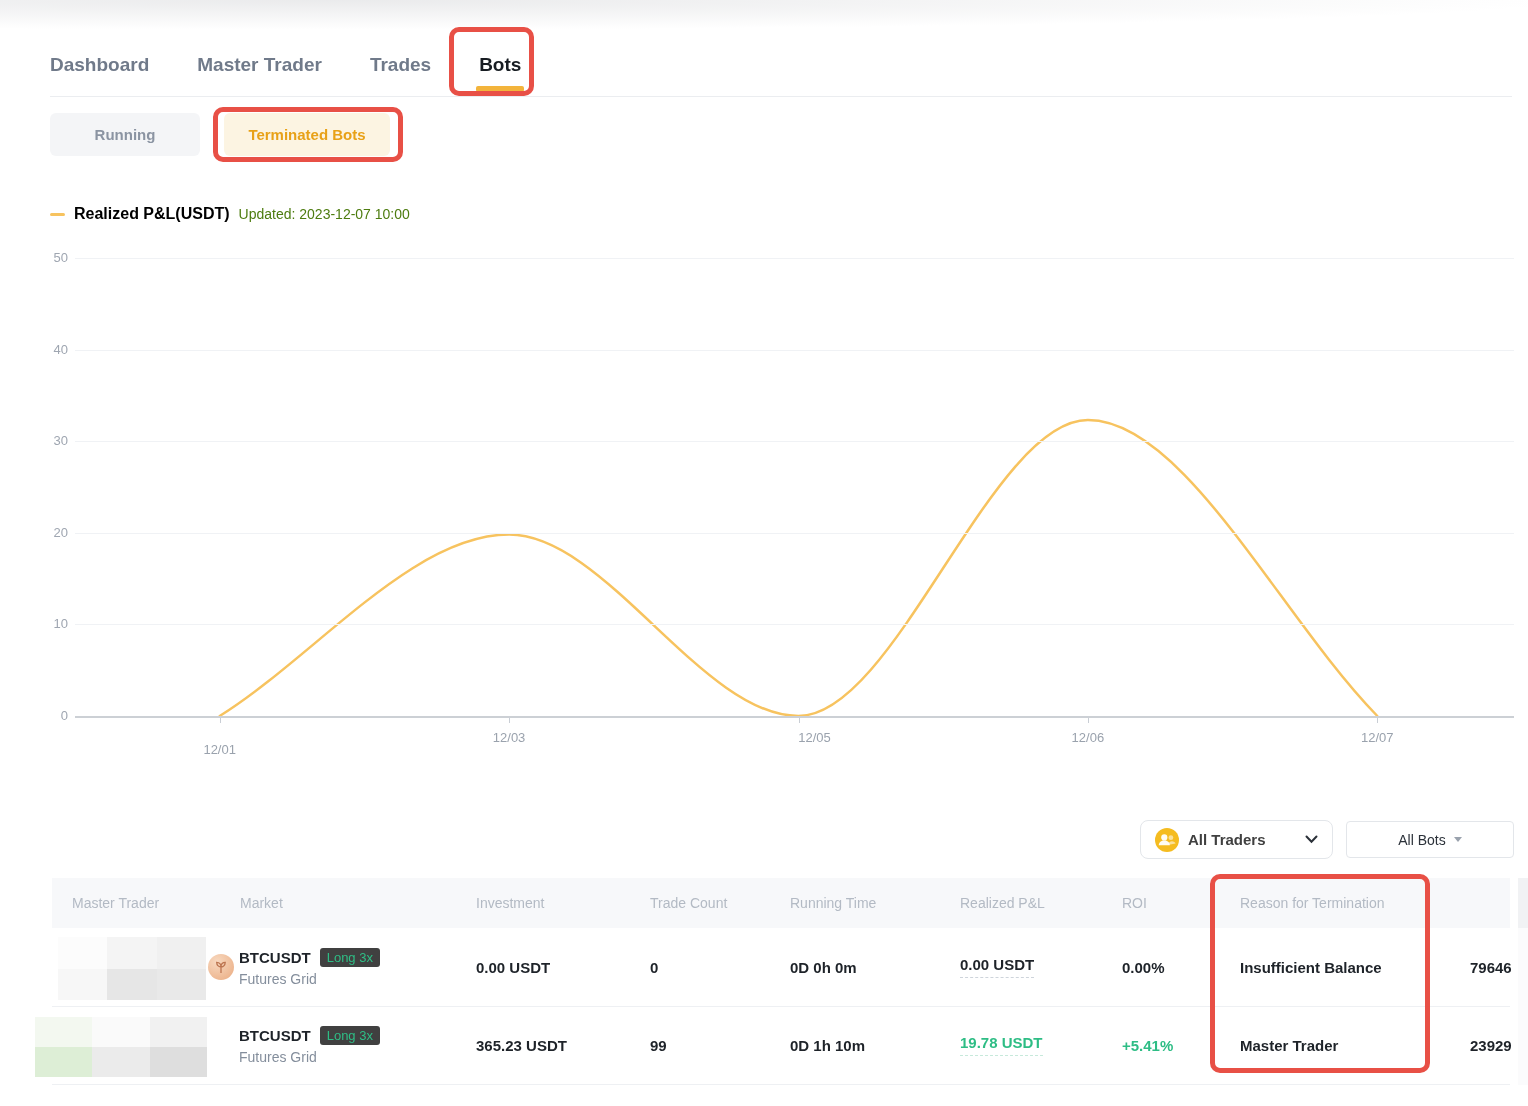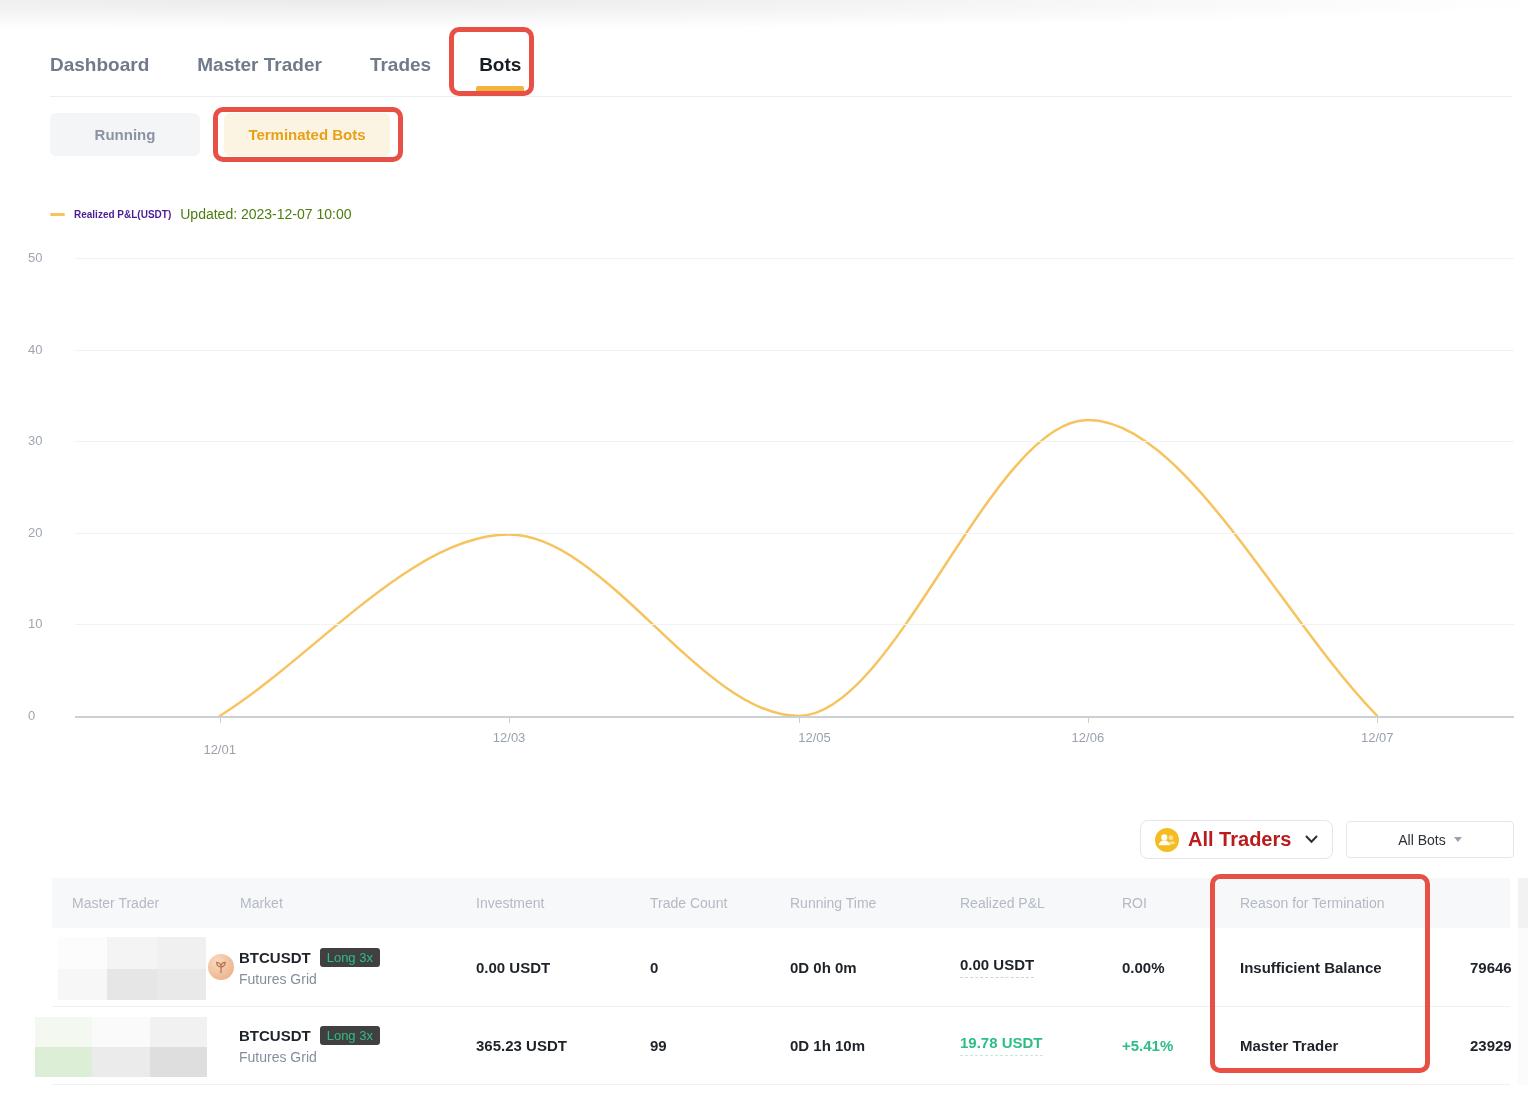--- a/index.html
+++ b/index.html
@@ -28,36 +28,36 @@
 
   
   .annot { position:absolute; border:5px solid #e85046; border-radius:10px; z-index:40; pointer-events:none; }
   .annot-bots { left:449px; top:27px; width:85px; height:69px; }
   .annot-terminated { left:213px; top:107px; width:190px; height:55px; }
   .annot-reason { left:1210px; top:874px; width:220px; height:199px; }
 
   
   .legend { position:absolute; left:50px; top:204px; display:flex; align-items:center; gap:9px; height:20px; }
   .legend-dash { width:15px; height:3px; border-radius:2px; background:#f7c35f; }
-  .legend-label { font-size:10px; font-weight:700; color:#4c1d95; }
+  .legend-label { font-size:16px; font-weight:700; color:#000000; }
   .legend-updated { font-size:14px; color:#4d7c0f; }
 
   
   .chart { position:absolute; left:0; top:240px; width:1528px; height:530px; }
   .chart svg { position:absolute; left:0; top:0; }
   .gridline { position:absolute; left:75px; width:1439px; height:1px; background:#f0f2f5; }
   .gridline.axisline { height:2px; background:#ccd0d5; }
-  .ytick { position:absolute; left:28px; width:40px; font-size:13px; color:#9fa6b1; height:18px; line-height:18px; }
+  .ytick { position:absolute; left:28px; width:40px; text-align:right; font-size:13px; color:#9fa6b1; height:18px; line-height:18px; }
   .xtick { position:absolute; transform:translateX(-50%); font-size:13px; color:#9aa2ad; white-space:nowrap; }
   .xtickmark { position:absolute; width:1px; height:5px; background:#c9ced5; }
 
   
   .dd { position:absolute; border:1px solid #e3e6ea; background:#fff; display:flex; align-items:center; cursor:pointer; }
   .dd-traders { left:1140px; top:820px; width:193px; height:39px; border-radius:8px; padding:0 14px; gap:9px; }
-  .dd-traders .dd-label { font-size:20px; font-weight:700; color:#b91c1c; flex:1; }
+  .dd-traders .dd-label { font-size:15px; font-weight:700; color:#404040; flex:1; }
   .dd-bots { left:1346px; top:821px; width:168px; height:37px; border-radius:4px; padding:0 12px; justify-content:center; gap:8px; }
   .dd-bots .dd-label { font-size:14px; color:#2b3139; }
   .caret-sm { width:0; height:0; border-left:4px solid transparent; border-right:4px solid transparent; border-top:5px solid #9aa2ad; }
 
   
   .tgrid { display:grid; grid-template-columns:156px 264px 170px 148px 170px 162px 118px 206px 164px; align-items:center; }
   .thead { position:absolute; left:52px; top:878px; width:1458px; height:50px; background:#f7f8fa; overflow:hidden; }
   .th { font-size:14px; color:#b3bac4; white-space:nowrap; }
   .th.c1 { padding-left:20px; } .th.c2 { padding-left:32px; } .th.c3 { padding-left:4px; } .th.c4 { padding-left:8px; }
   .tbody { position:absolute; left:52px; top:928px; width:1558px; }

